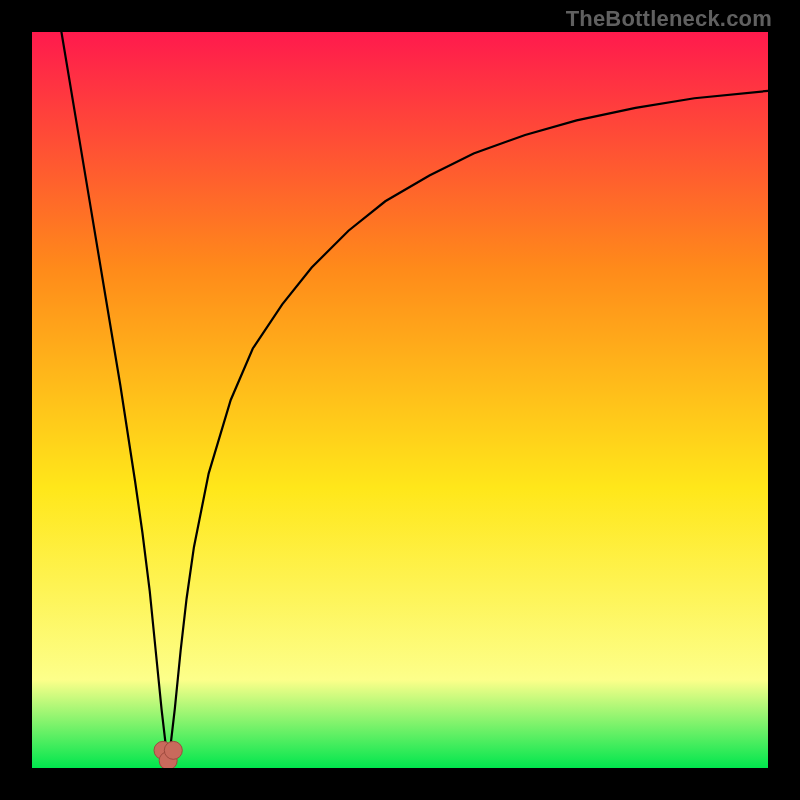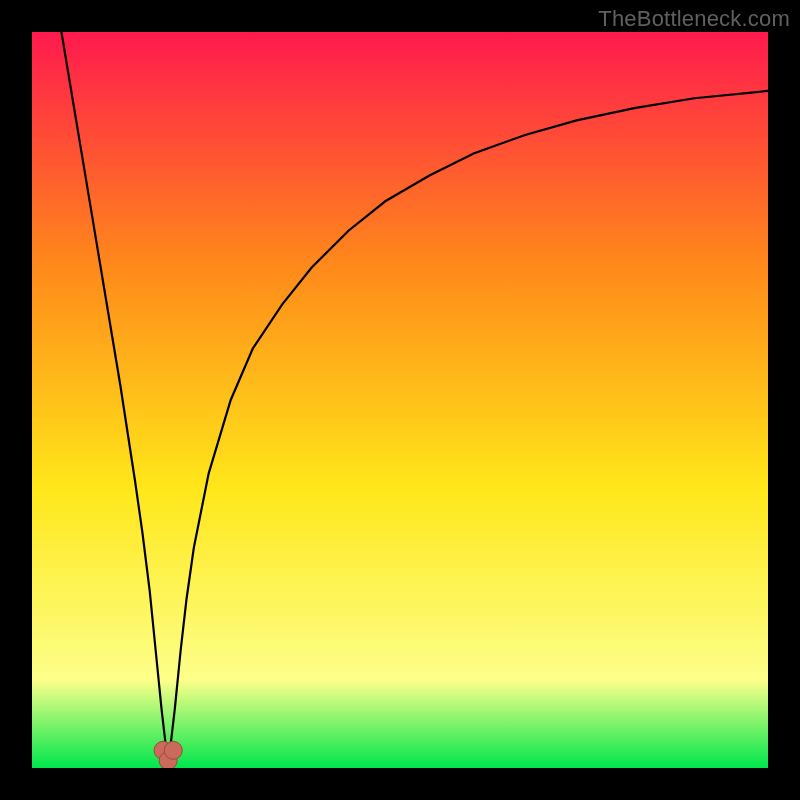--- a/index.html
+++ b/index.html
@@ -36,24 +36,24 @@
   .curve-svg {
     position: absolute;
     left: 0;
     top: 0;
     width: 100%;
     height: 100%;
   }
   .watermark {
     position: absolute;
     top: 6px;
-    right: 10px;
+    right: 28px;
     color: #606060;
     font-size: 22px;
-    font-weight: 400;
+    font-weight: 700;
     letter-spacing: 0.2px;
   }
 </style>
 </head>
 <body>
 
 <div class="frame">
 
   <div class="plot-area">
 

